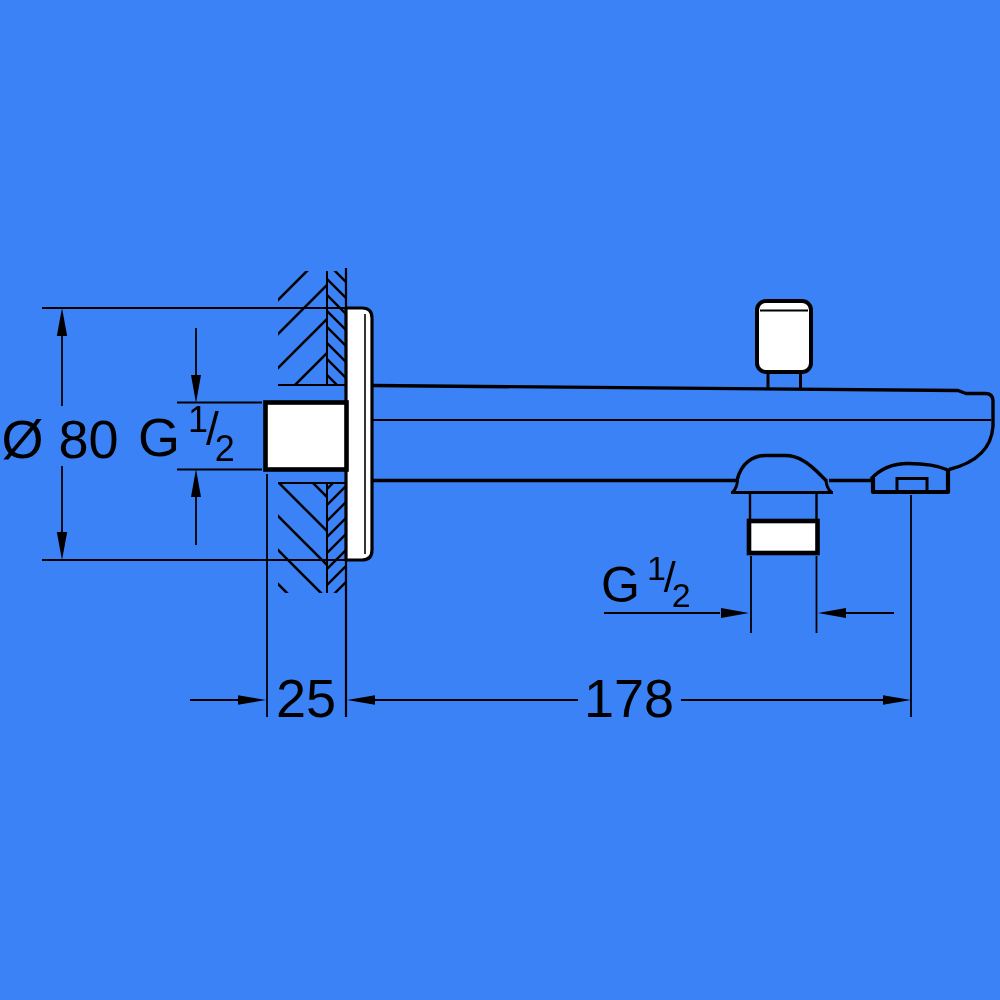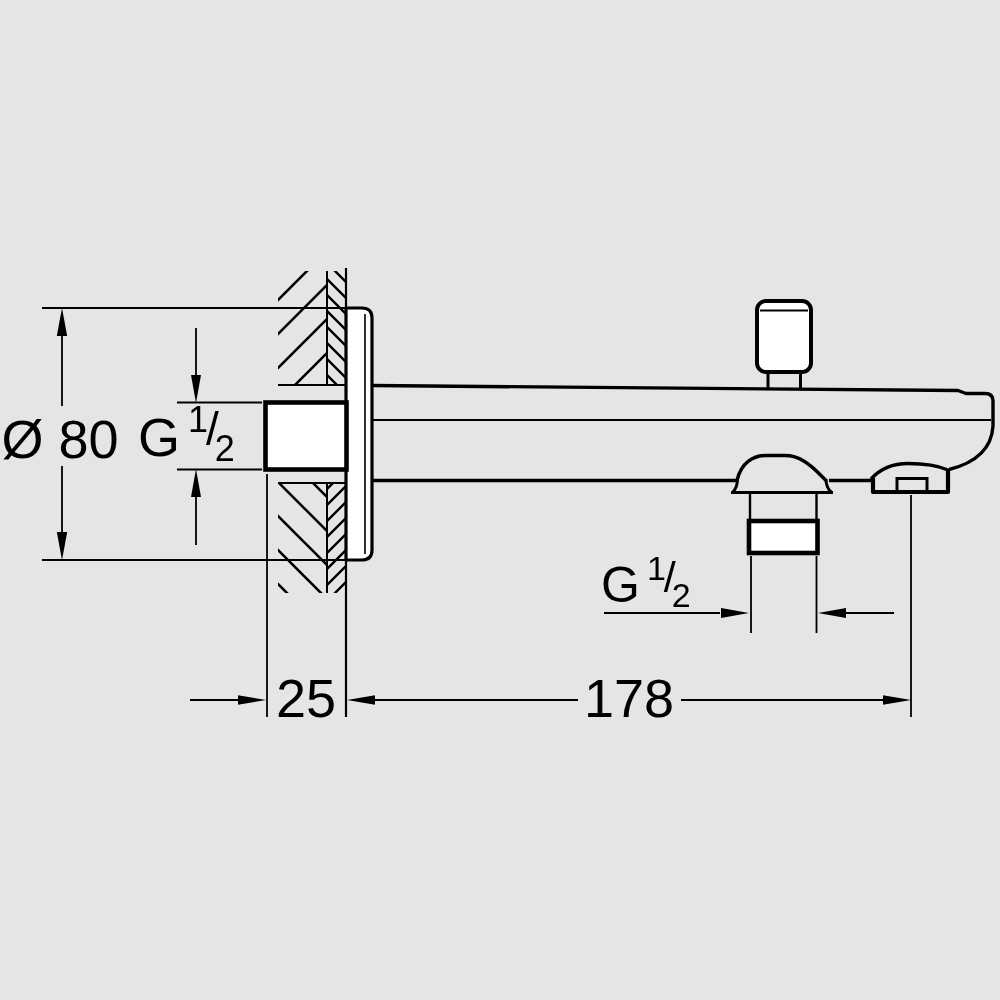--- a/index.html
+++ b/index.html
@@ -1,16 +1,16 @@
 <!DOCTYPE html>
 <html><head>
 <meta charset="utf-8">
 <style>
   html,body{margin:0;padding:0;background:#fff;}
-  .stage{width:1000px;height:1000px;position:relative;background:#e5e5e5;overflow:hidden;}
+  .stage{width:1000px;height:1000px;position:relative;background:#3b82f6;overflow:hidden;}
   svg{display:block;}
   text{font-family:"Liberation Sans","DejaVu Sans",sans-serif;fill:#000;}
 </style>
 </head>
 <body>
 
 <div class="stage">
 <svg width="1000" height="1000" viewBox="0 0 1000 1000">
   <defs>
     <pattern id="hatchUpMain" patternUnits="userSpaceOnUse" width="34" height="34">

